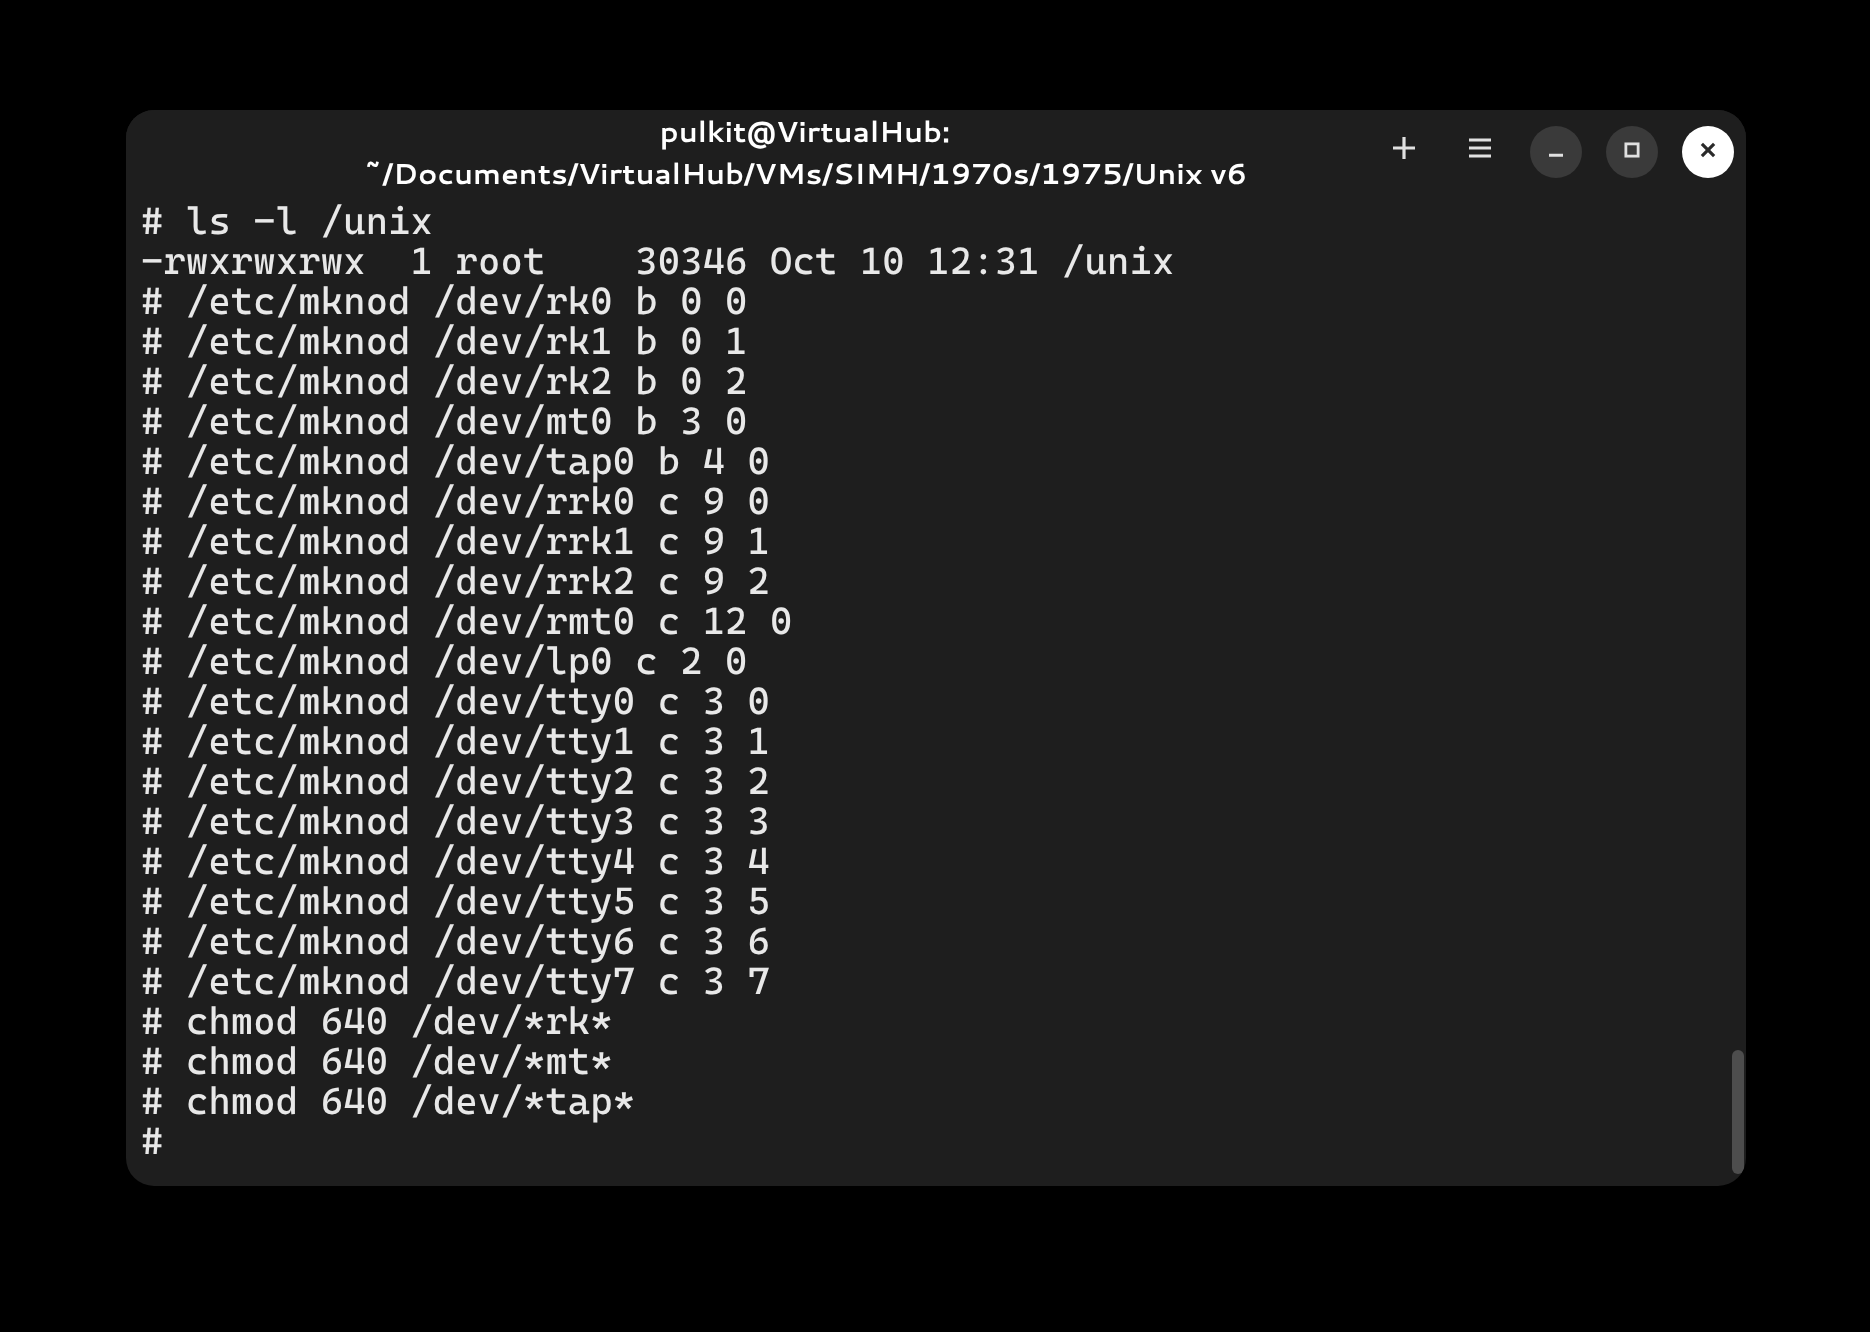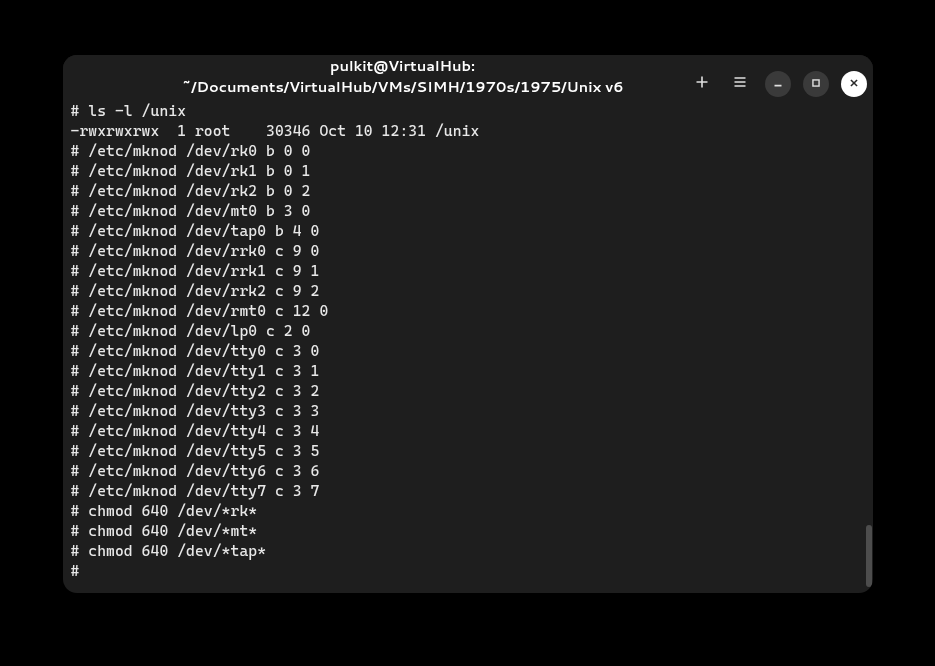--- a/index.html
+++ b/index.html
@@ -28,21 +28,21 @@
       display: flex;
       flex-direction: column;
       box-shadow: 0 8px 32px rgba(0,0,0,0.5);
       position: relative;
     }
     
     .titlebar {
       height: 42px;
       background: #1e1e1e;
       display: flex;
-      align-items: flex-end;
+      align-items: center;
       padding: 0 6px 0 12px;
       gap: 8px;
     }
     
     .title-text {
       flex: 1;
       color: #ffffff;
       font-weight: 700;
       font-size: 14.5px;
       text-align: center;
@@ -88,21 +88,21 @@
 
     .tb-btn.flat svg {
       width: 16px;
       height: 16px;
     }
     
     .terminal-content {
       flex: 1;
       padding: 4px 8px 8px 8px;
       color: #e8e8e8;
-      font-size: 15px;
+      font-size: 19px;
       line-height: 20px;
       white-space: pre;
       overflow: hidden;
       letter-spacing: 0.1px;
       position: relative;
     }
 
     .scrollbar {
       position: absolute;
       right: 1px;

